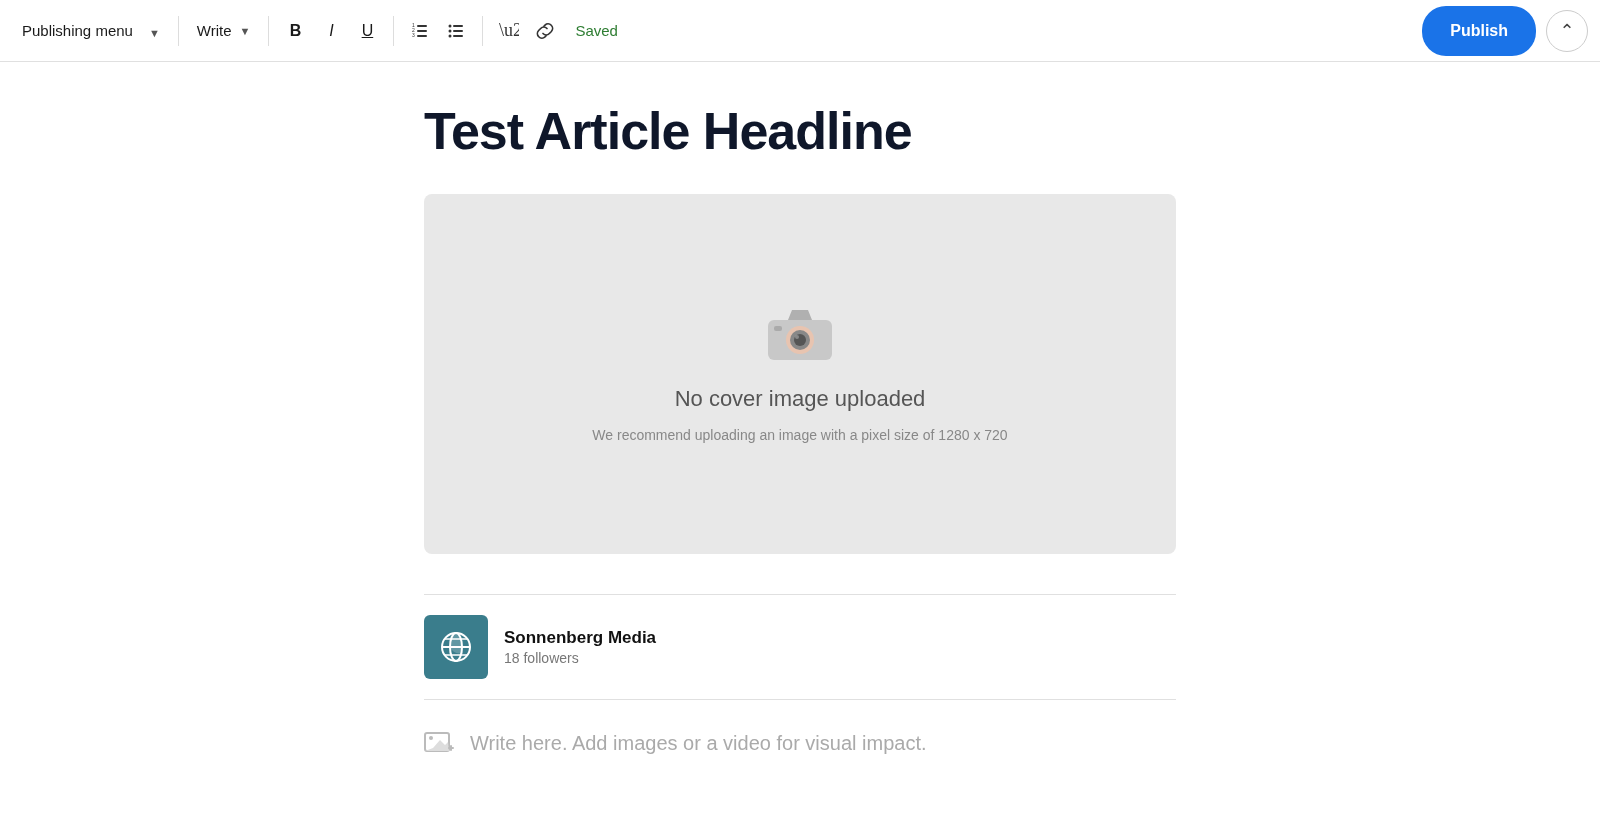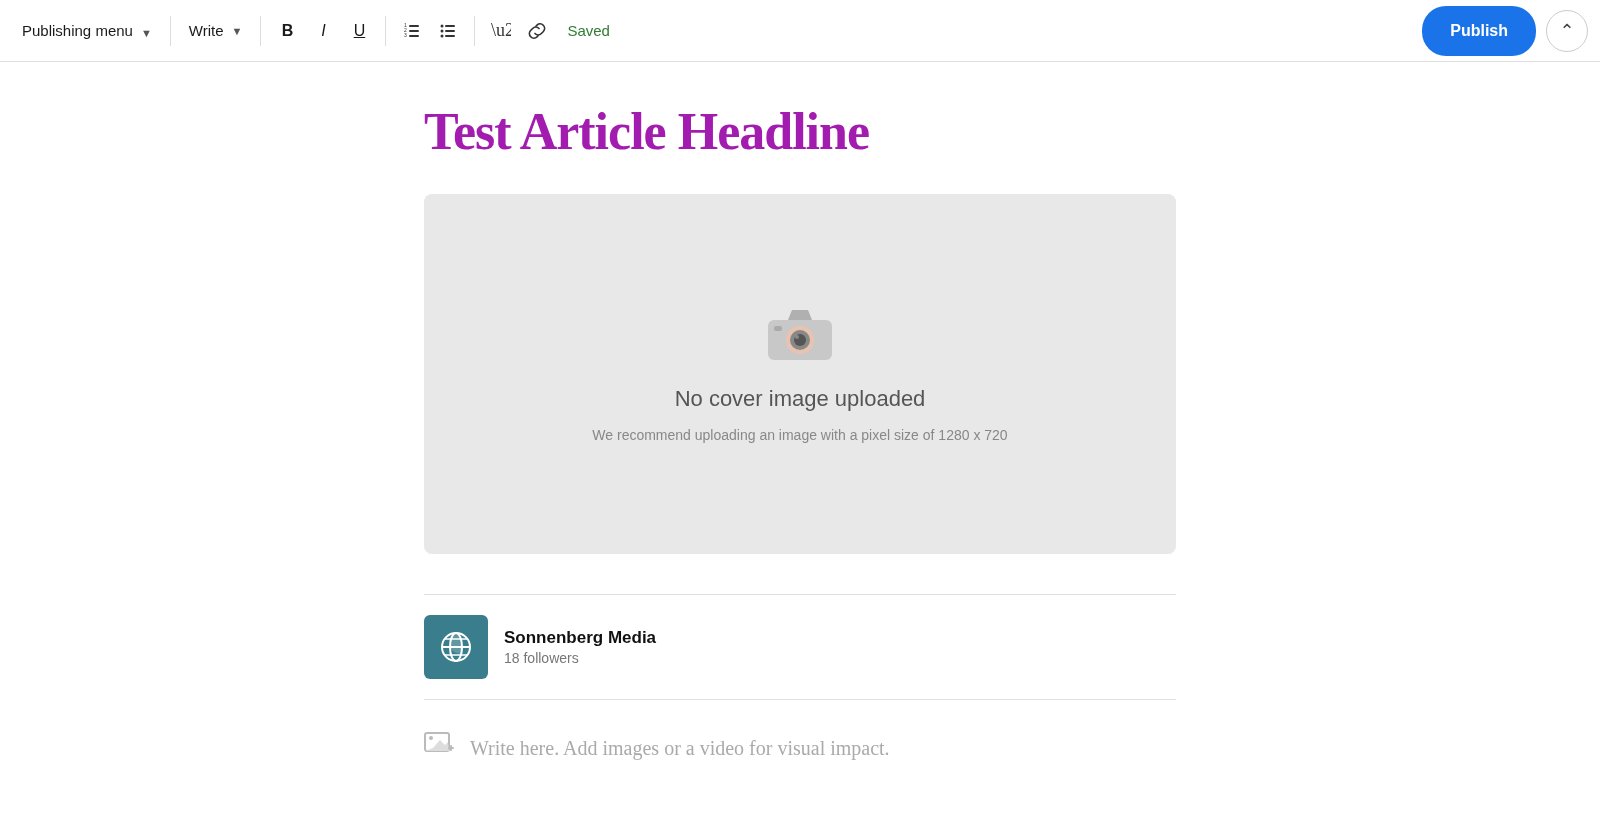--- a/index.html
+++ b/index.html
@@ -24,21 +24,21 @@
     }
     .toolbar-divider {
       width: 1px;
       height: 30px;
       background: #ddd;
       margin: 0 8px;
     }
     .publishing-menu-btn {
       display: flex;
       align-items: flex-end;
-      gap: 8px;
+      gap: 16px;
       font-size: 15px;
       font-weight: 500;
       color: #1a1a1a;
       background: none;
       border: none;
       cursor: pointer;
       padding: 8px 10px;
       border-radius: 4px;
     }
     .chevron-down {
@@ -111,25 +111,24 @@
 
     
     #content {
       max-width: 800px;
       margin: 0 auto;
       padding: 40px 24px 60px;
     }
     .article-headline {
       font-size: 52px;
       font-weight: 800;
-      color: #a21caf;
+      color: #0f172a;
       line-height: 1.15;
       margin-bottom: 32px;
       letter-spacing: -1px;
-      font-family: Liberation Serif, serif;
     }
 
     
     .cover-image-area {
       background: #e8e8e8;
       border-radius: 8px;
       display: flex;
       flex-direction: column;
       align-items: center;
       justify-content: center;
@@ -189,24 +188,23 @@
     }
     .author-divider-bottom {
       border: none;
       border-top: 1px solid #e0e0e0;
       margin: 0 0 28px 0;
     }
 
     
     .write-area {
       display: flex;
-      align-items: flex-end;
+      align-items: center;
       gap: 16px;
       color: #aaa;
-      font-family: Liberation Serif, serif;
     }
     .write-area-icon {
       margin-top: 2px;
       flex-shrink: 0;
     }
     .write-area-placeholder {
       font-size: 20px;
       color: #aaa;
     }
   </style>

